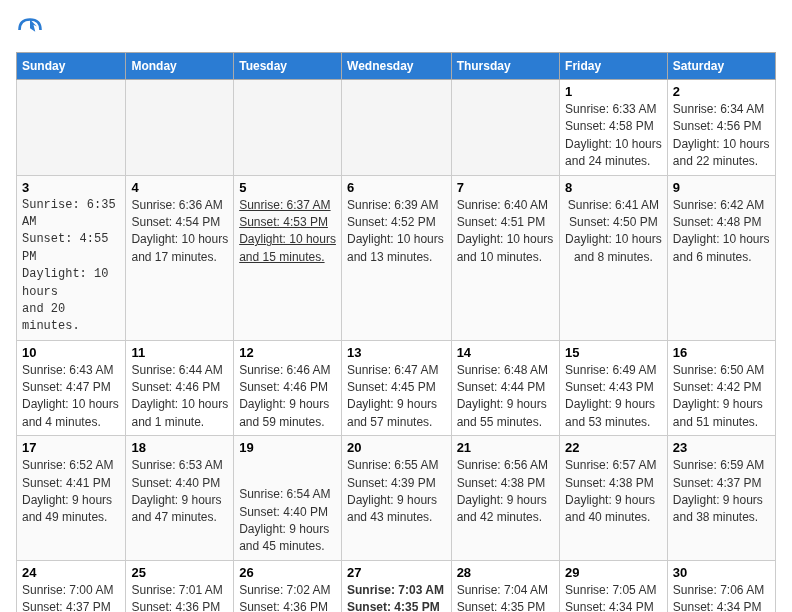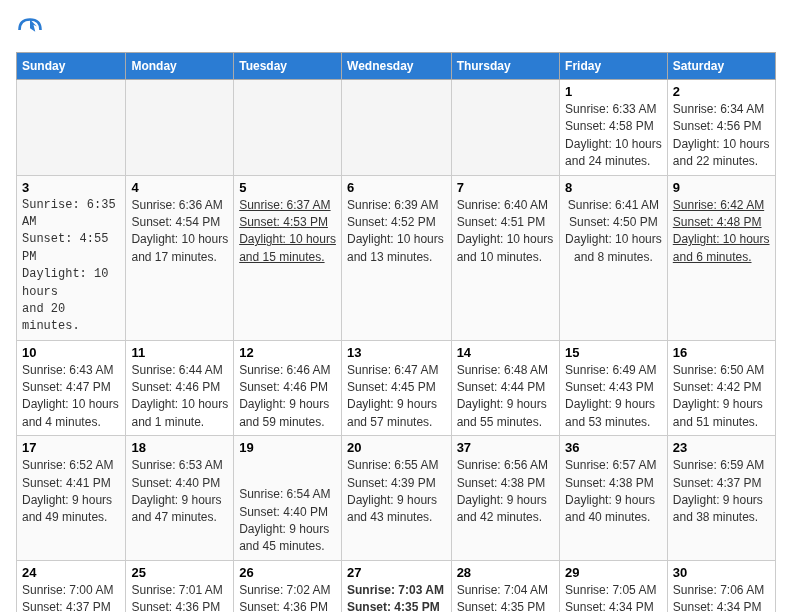--- a/index.html
+++ b/index.html
@@ -175,21 +175,21 @@
         </td>
         <td>
           <span class="day-number">8</span>
           <div class="day-info" style="white-space: pre-line; text-align: center;">Sunrise: 6:41 AM
 Sunset: 4:50 PM
 Daylight: 10 hours
 and 8 minutes.</div>
         </td>
         <td>
           <span class="day-number">9</span>
-          <div class="day-info" style="white-space: pre-line; text-decoration: underline;">Sunrise: 6:42 AM
+          <div class="day-info" style="white-space: pre-line;">Sunrise: 6:42 AM
 Sunset: 4:48 PM
 Daylight: 10 hours
 and 6 minutes.</div>
         </td>
       </tr>
       <tr>
         <td>
           <span class="day-number">10</span>
           <div class="day-info" style="white-space: pre-line;">Sunrise: 6:43 AM
 Sunset: 4:47 PM
@@ -262,28 +262,28 @@
 and 45 minutes.</div>
         </td>
         <td>
           <span class="day-number">20</span>
           <div class="day-info" style="white-space: pre-line;">Sunrise: 6:55 AM
 Sunset: 4:39 PM
 Daylight: 9 hours
 and 43 minutes.</div>
         </td>
         <td>
-          <span class="day-number">37</span>
+          <span class="day-number">21</span>
           <div class="day-info" style="white-space: pre-line;">Sunrise: 6:56 AM
 Sunset: 4:38 PM
 Daylight: 9 hours
 and 42 minutes.</div>
         </td>
         <td>
-          <span class="day-number">36</span>
+          <span class="day-number">22</span>
           <div class="day-info" style="white-space: pre-line;">Sunrise: 6:57 AM
 Sunset: 4:38 PM
 Daylight: 9 hours
 and 40 minutes.</div>
         </td>
         <td>
           <span class="day-number">23</span>
           <div class="day-info" style="white-space: pre-line;">Sunrise: 6:59 AM
 Sunset: 4:37 PM
 Daylight: 9 hours

